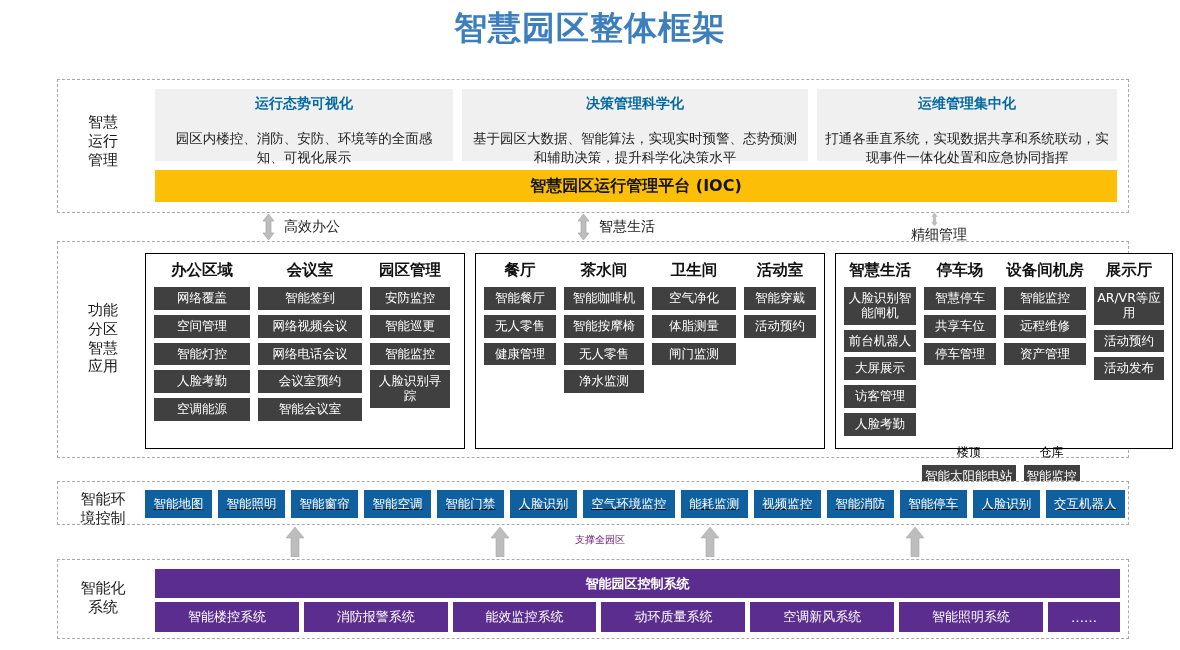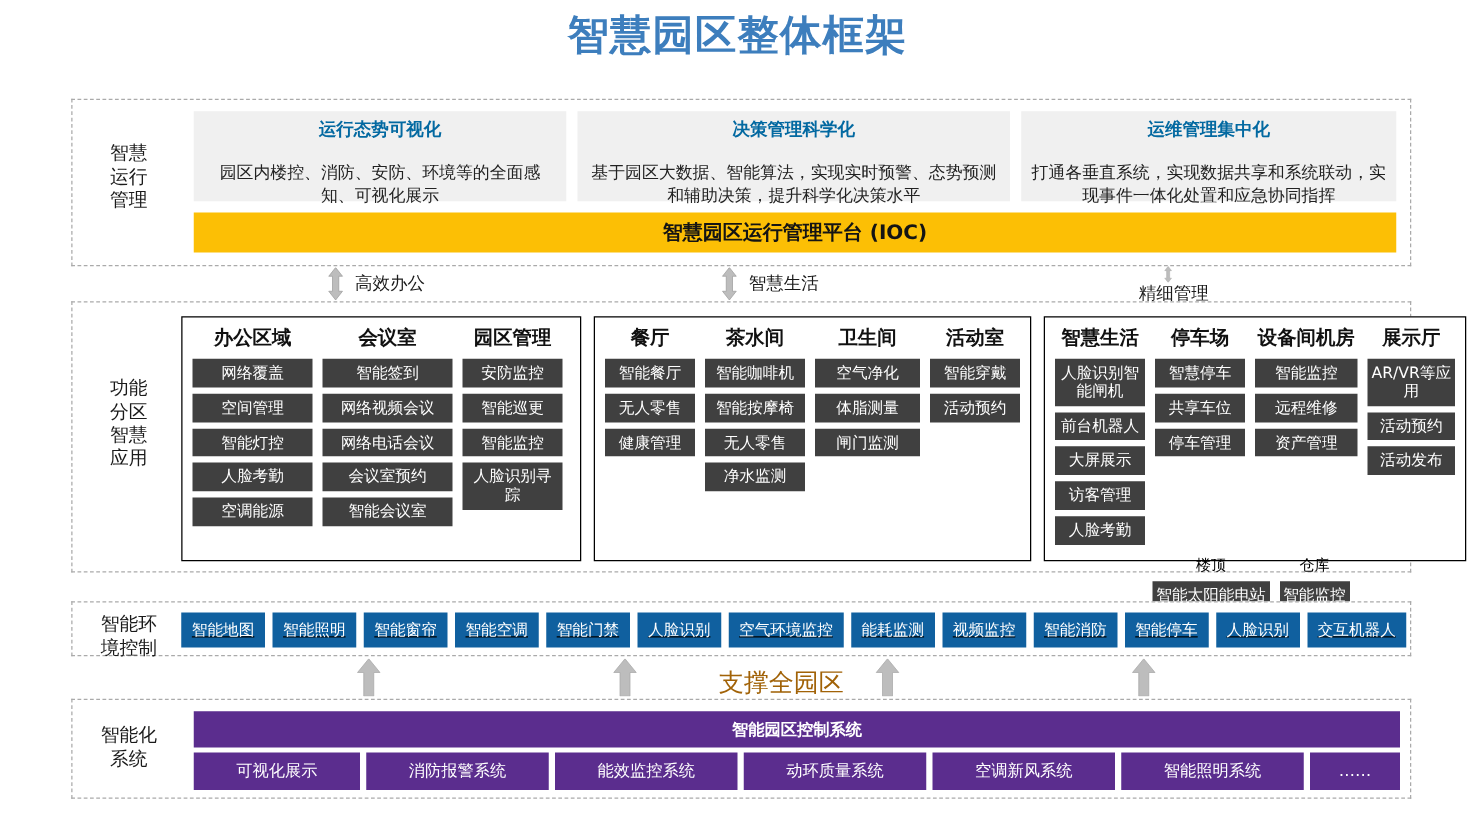--- a/index.html
+++ b/index.html
@@ -125,21 +125,21 @@
     background: #10609f; color: #fff;
     font-size: 12.5px; display: flex;
     align-items: center; justify-content: center;
     padding: 0 7px; white-space: nowrap; flex: 1 1 auto;
   }
 
   
   #connect-bot { position: absolute; left: 57px; top: 527px; width: 1072px; height: 32px; }
   #support-label {
     position: absolute; left: 518px; top: 6px;
-    font-size: 20px; color: #a16207;
+    font-size: 10px; color: #701a75;
   }
 
   
   #band-sys { left: 57px; top: 559px; width: 1072px; height: 80px; }
   #label-sys { top: 19px; }
 
   .sys-inner { position: absolute; left: 97px; top: 9px; width: 965px; height: 62px; }
   .sys-header {
     height: 29px; background: #5b2d8e;
     display: flex; align-items: center; justify-content: center;
@@ -349,21 +349,21 @@
     </div>
 
   <div class="band" id="band-sys">
     <div class="band-label" id="label-sys">
         <div>智能化</div>
         <div>系统</div>
       </div>
     <div class="sys-inner">
       <div class="sys-header">智能园区控制系统</div>
       <div class="sys-cells">
-          <div class="sys-cell">可视化展示</div>
+          <div class="sys-cell">智能楼控系统</div>
           <div class="sys-cell">消防报警系统</div>
           <div class="sys-cell">能效监控系统</div>
           <div class="sys-cell">动环质量系统</div>
           <div class="sys-cell">空调新风系统</div>
           <div class="sys-cell">智能照明系统</div>
           <div class="sys-cell small">……</div>
         </div>
     </div>
   </div>
 

